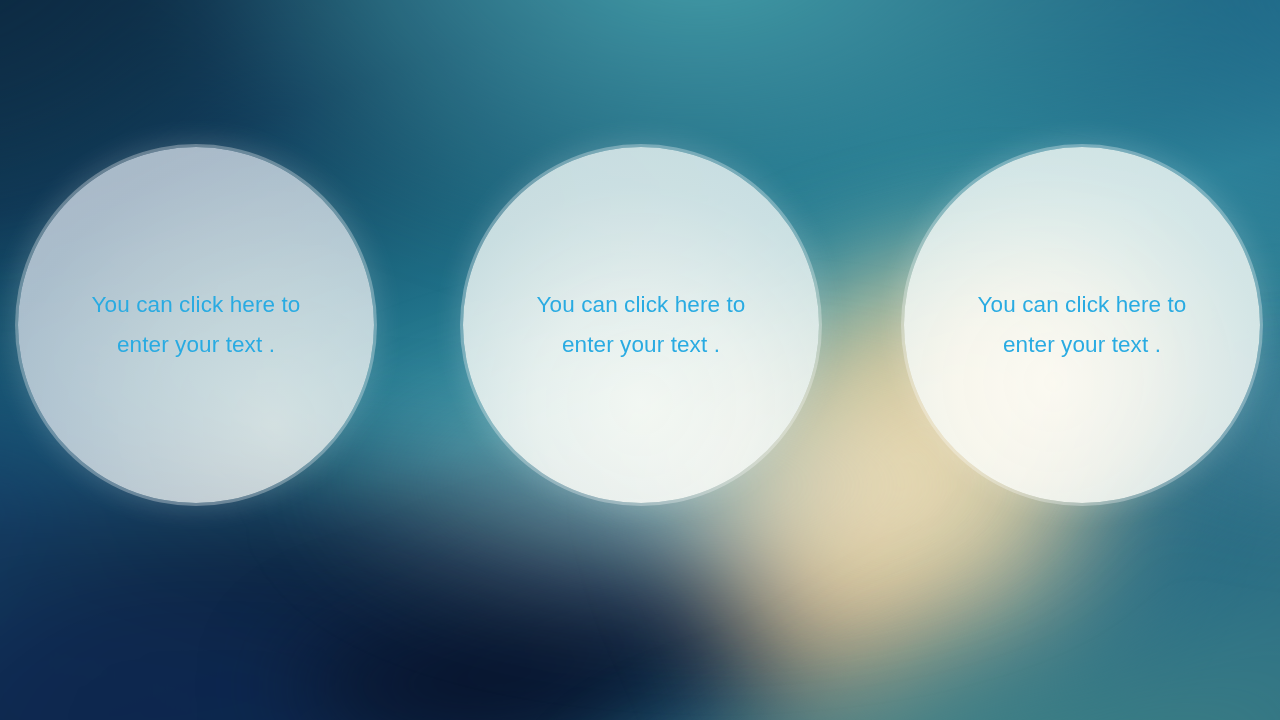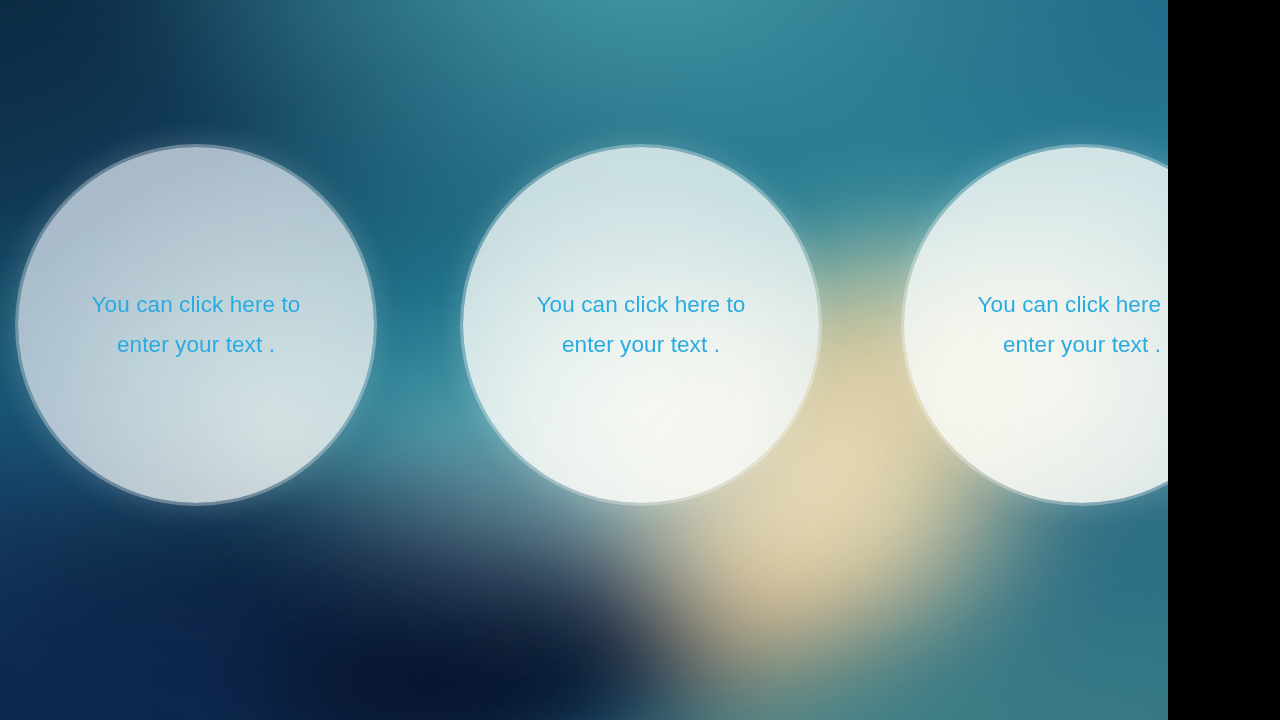--- a/index.html
+++ b/index.html
@@ -4,21 +4,21 @@
 <title>Slide</title>
 <style>
   html, body {
     margin: 0;
     padding: 0;
     background: #000;
   }
 
   #slide {
     position: relative;
-    width: 1168px;
+    width: 1280px;
     height: 720px;
     overflow: hidden;
     font-family: "Liberation Sans", sans-serif;
     
     background: linear-gradient(160deg, #0a2a45 0%, #0d3a58 18%, #1b6d85 38%, #2f8fa2 52%, #2d8296 62%, #1d6483 78%, #17567a 100%);
   }
 
   
   .bg-layer {
     position: absolute;

